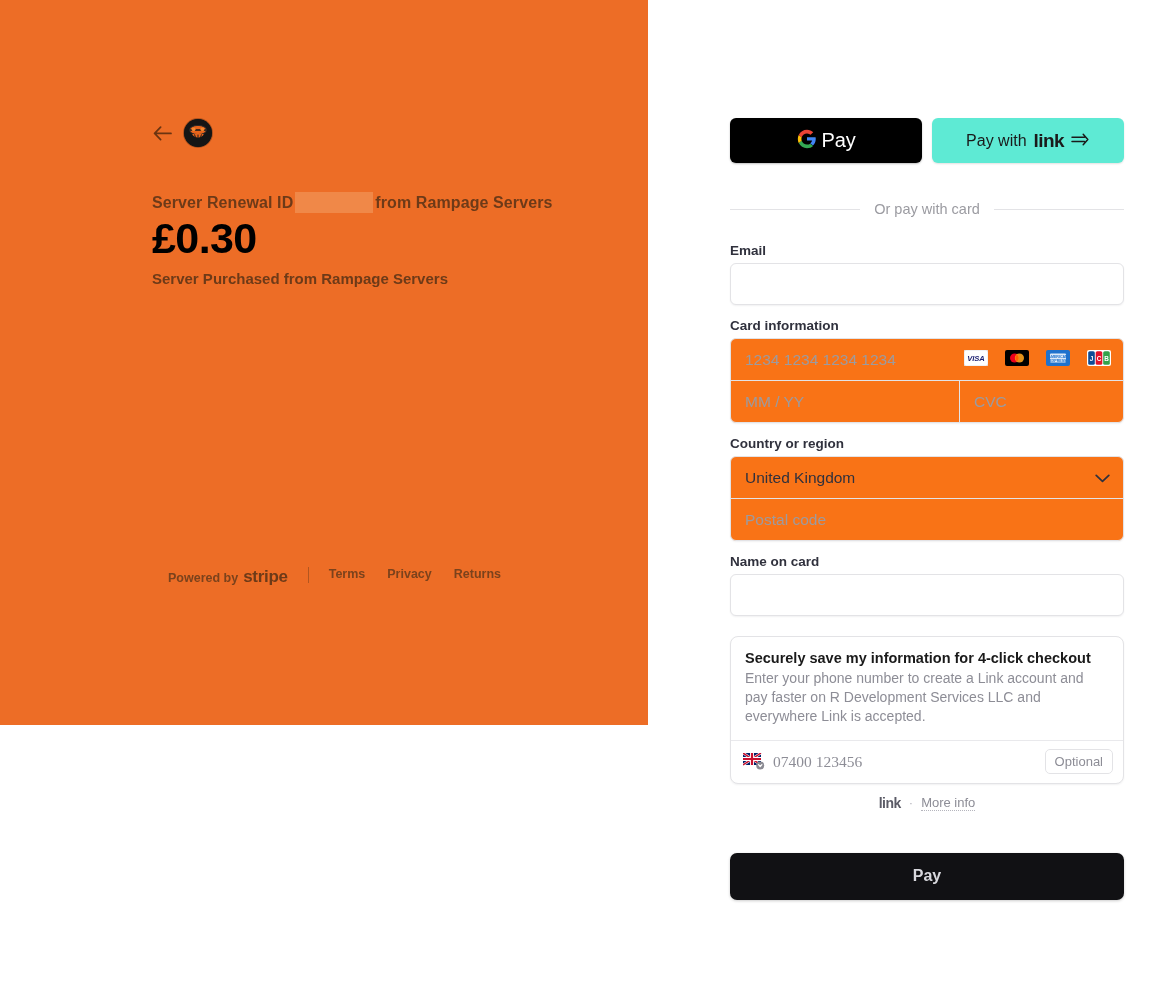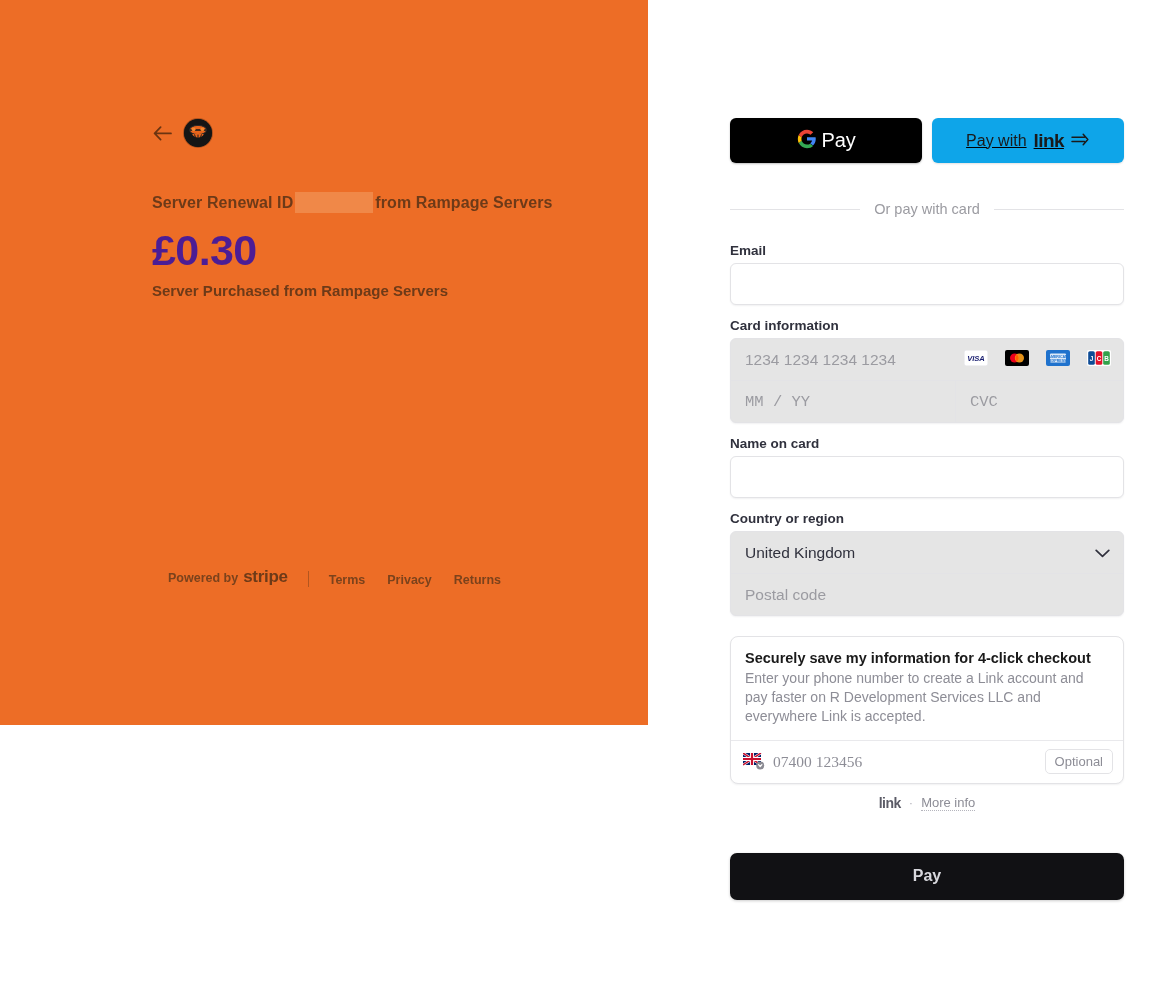--- a/index.html
+++ b/index.html
@@ -35,32 +35,32 @@
     margin-top: 44px;
     font-size: 16px; font-weight: 600; color: #6d3a18;
     letter-spacing: .1px;
     display: flex; align-items: center; white-space: nowrap;
   }
   .redacted {
     display: inline-block; width: 78px; height: 21px;
     background: #F08848; margin: 0 2px; vertical-align: middle;
   }
   .amount {
-    margin-top: 15px;
-    font-size: 43px; font-weight: 700; color: #4c1d95;
+    margin-top: 3px;
+    font-size: 43px; font-weight: 700; color: #000000;
     letter-spacing: -.6px; line-height: 1.05;
   }
   .sub-desc {
     margin-top: 9px;
     font-size: 15px; font-weight: 600; color: #6d3a18;
   }
 
   .footer {
     position: absolute; left: 168px; bottom: 138px;
-    display: flex; align-items: flex-end; gap: 0px;
+    display: flex; align-items: flex-start; gap: 0px;
     font-size: 12.5px; color: #7b421c; font-weight: 600;
   }
   .powered { display: flex; align-items: baseline; gap: 5px; color: #7b421c; }
   .stripe-word { font-weight: 800; font-size: 17px; letter-spacing: -.3px; color: #6d3a18; }
   .f-sep { width: 1px; height: 16px; background: rgba(109,58,24,.45); margin: 0 20px; }
   .f-link { margin-right: 22px; color: #7b421c; text-decoration: none; cursor: pointer; }
   .f-link:last-child { margin-right: 0; }
 
   
   .right-pane {
@@ -71,21 +71,21 @@
 
   .wallet-row { display: flex; gap: 10px; }
   .wallet-btn {
     flex: 1 1 0; height: 45px; border-radius: 6px; border: none;
     display: flex; align-items: center; justify-content: center;
     cursor: pointer; font-family: inherit;
   }
   .gpay { background: #000; box-shadow: 0 1px 2px rgba(0,0,0,.25); }
   .gpay-inner { display: flex; align-items: center; gap: 5px; }
   .gpay-text { color: #fff; font-size: 20px; font-weight: 500; letter-spacing: -.2px; }
-  .linkpay { background: #0ea5e9; box-shadow: 0 1px 2px rgba(0,0,0,.12); text-decoration: underline; }
+  .linkpay { background: #5eead4; box-shadow: 0 1px 2px rgba(0,0,0,.12); }
   .linkpay-inner { display: flex; align-items: center; gap: 7px; color: #1a1a1a; }
   .linkpay-text { font-size: 16px; font-weight: 500; }
   .link-wordmark { font-size: 19px; font-weight: 800; letter-spacing: -.6px; }
 
   .divider {
     display: flex; align-items: center; gap: 14px;
     margin-top: 38px; margin-bottom: 26px;
   }
   .divider::before, .divider::after {
     content: ""; flex: 1 1 auto; height: 1px; background: #e3e3e6;
@@ -102,32 +102,32 @@
     border: 1px solid #e3e3e6; background: #fff;
     box-shadow: 0 1px 2px rgba(16,24,40,.06);
     font-family: inherit; font-size: 15.5px; color: #30313d;
     padding: 0 14px; outline: none;
   }
   .inp::placeholder { color: #9b9ba1; }
 
   
   .combo {
     border: 1px solid #e3e3e6; border-radius: 6px; overflow: hidden;
-    box-shadow: 0 1px 2px rgba(16,24,40,.06); background: #e5e5e5;
+    box-shadow: 0 1px 2px rgba(16,24,40,.06); background: #f97316;
   }
   .combo-row { display: flex; position: relative; }
   .combo-row + .combo-row { border-top: 1px solid #e3e3e6; }
   .combo-inp {
     flex: 1 1 0; height: 41px; border: none; outline: none;
     font-family: inherit; font-size: 15.5px; color: #30313d;
     padding: 0 14px; background: transparent; min-width: 0;
   }
   .combo-inp::placeholder { color: #9b9ba1; }
   .combo-half + .combo-half { border-left: 1px solid #e3e3e6; }
-  .combo-half { flex: 1 1 50%; display: flex; align-items: center; position: relative; font-family: Liberation Mono, monospace; }
+  .combo-half { flex: 1 1 50%; display: flex; align-items: center; position: relative; }
   .brand-icons {
     position: absolute; right: 12px; top: 50%; transform: translateY(-50%);
     display: flex; gap: 17px; align-items: center; pointer-events: none;
   }
 
   
   .sel-row { display: flex; align-items: center; position: relative; height: 41px; }
   .sel {
     flex: 1 1 auto; height: 41px; border: none; outline: none; appearance: none;
     background: transparent; font-family: inherit; font-size: 15.5px;
@@ -323,42 +323,42 @@
             <div class="combo-half">
               <input class="combo-inp" placeholder="CVC" style="">
 
             </div>
           </div>
         </div>
       </div>
 
       
       <div class="field-group">
-        <label class="field-label">Name on card</label>
-        <input class="inp" placeholder="" style="">
-      </div>
-
-      
-      <div class="field-group">
         <label class="field-label">Country or region</label>
         <div class="combo">
           <div class="combo-row">
             <div class="sel-row" style="flex:1 1 auto;">
               <select class="sel"><option value="United Kingdom">United Kingdom</option></select>
               <span class="chev">
                 <svg width="15" height="9" viewBox="0 0 15 9" fill="none" aria-hidden="true">
                   <path d="M1.2 1.4 L7.5 7.4 L13.8 1.4" stroke="#30313d" stroke-width="1.7" stroke-linecap="round" stroke-linejoin="round"></path>
                 </svg>
               </span>
             </div>
           </div>
           <div class="combo-row">
             <input class="combo-inp" placeholder="Postal code" style="">
           </div>
         </div>
+      </div>
+
+      
+      <div class="field-group">
+        <label class="field-label">Name on card</label>
+        <input class="inp" placeholder="" style="">
       </div>
 
       
       <div class="save-box">
         <div class="save-top">
           <div class="save-title">Securely save my information for 4-click checkout</div>
           <div class="save-desc">Enter your phone number to create a Link account and pay faster on R Development Services LLC and everywhere Link is accepted.</div>
         </div>
         <div class="save-phone">
           <span class="flag-btn">

